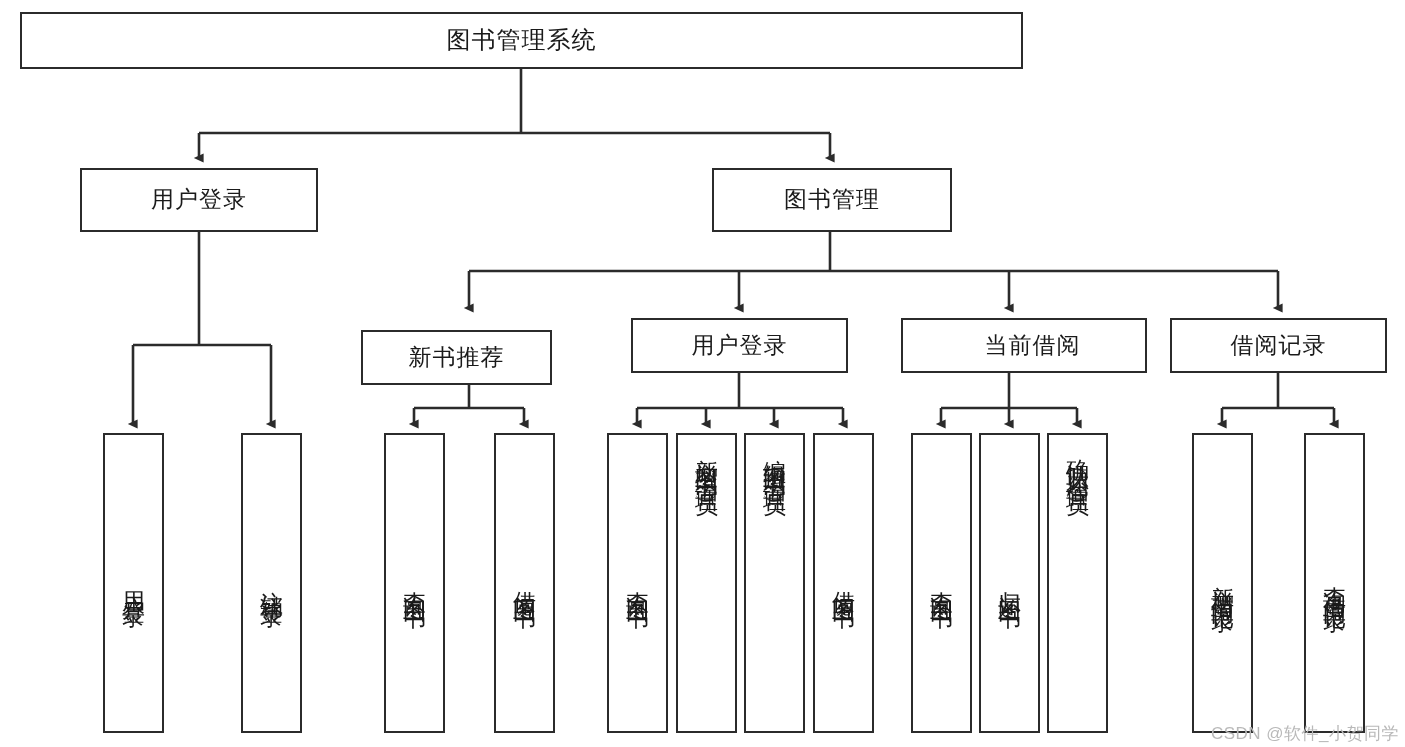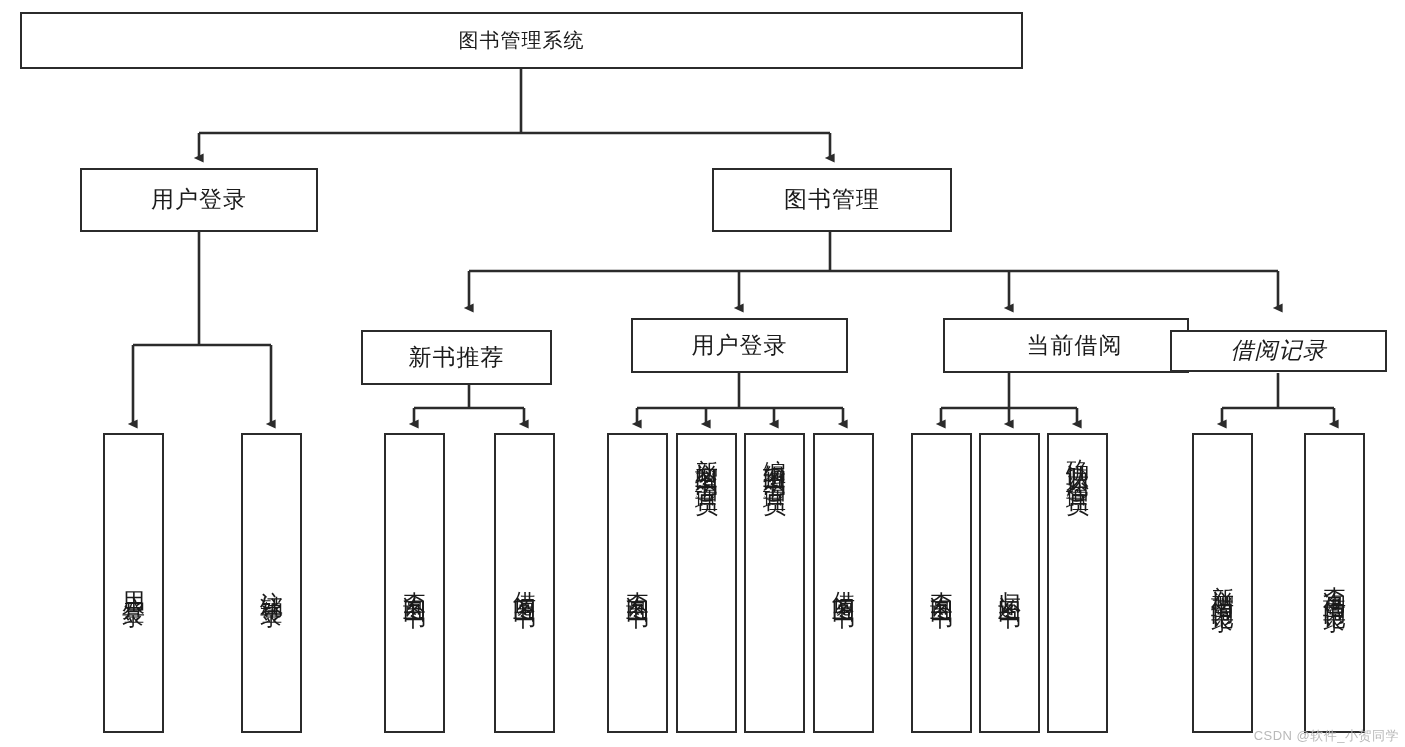--- a/index.html
+++ b/index.html
@@ -32,21 +32,21 @@
     z-index:2;
   }
   .node .lbl{
     display:block;
     line-height:1.18;
     text-align:center;
     white-space:nowrap;
   }
   
   .h-node .lbl{ font-size:23px; letter-spacing:1px; }
-  .n-root .lbl{ font-size:20px; letter-spacing:1px; }
+  .n-root .lbl{ font-size:24px; letter-spacing:1px; }
 
   
   .v-node{
     align-items:flex-start;
     justify-content:center;
     padding-top:6px;
   }
   .v-node .lbl{
     writing-mode:vertical-rl;
     text-orientation:upright;
@@ -55,21 +55,21 @@
     line-height:1;
     white-space:nowrap;
   }
   .v-node.center .lbl{ margin-top:auto; margin-bottom:auto; }
   .v-node.center{ align-items:center; padding-top:0; }
 
   .watermark{
     position:absolute;
     right:6px;
     bottom:2px;
-    font-size:13px;
+    font-size:17px;
     color:#b9b9b9;
     white-space:nowrap;
     z-index:5;
     letter-spacing:0.5px;
   }
 </style>
 </head>
 <body>
 
 <div id="stage">
@@ -134,24 +134,24 @@
   <div class="node h-node" style="left:712px;top:168px;width:240px;height:64px;">
     <span class="lbl">图书管理</span>
   </div>
 
   <div class="node h-node" style="left:361px;top:330px;width:191px;height:55px;">
     <span class="lbl">新书推荐</span>
   </div>
   <div class="node h-node" style="left:631px;top:318px;width:217px;height:55px;">
     <span class="lbl">用户登录</span>
   </div>
-  <div class="node h-node" style="left:943px;top:318px;width:246px;height:55px;padding-left:17px;">
+  <div class="node h-node" style="left:901px;top:318px;width:246px;height:55px;padding-left:17px;">
     <span class="lbl">当前借阅</span>
   </div>
-  <div class="node h-node" style="left:1170px;top:330px;width:217px;height:42px;font-style:italic;">
+  <div class="node h-node" style="left:1170px;top:318px;width:217px;height:55px;">
     <span class="lbl">借阅记录</span>
   </div>
 
   <div class="node v-node center" style="left:103px;top:433px;width:61px;height:300px;">
     <span class="lbl">用户登录</span>
   </div>
   <div class="node v-node center" style="left:241px;top:433px;width:61px;height:300px;">
     <span class="lbl">注销登录</span>
   </div>
 

